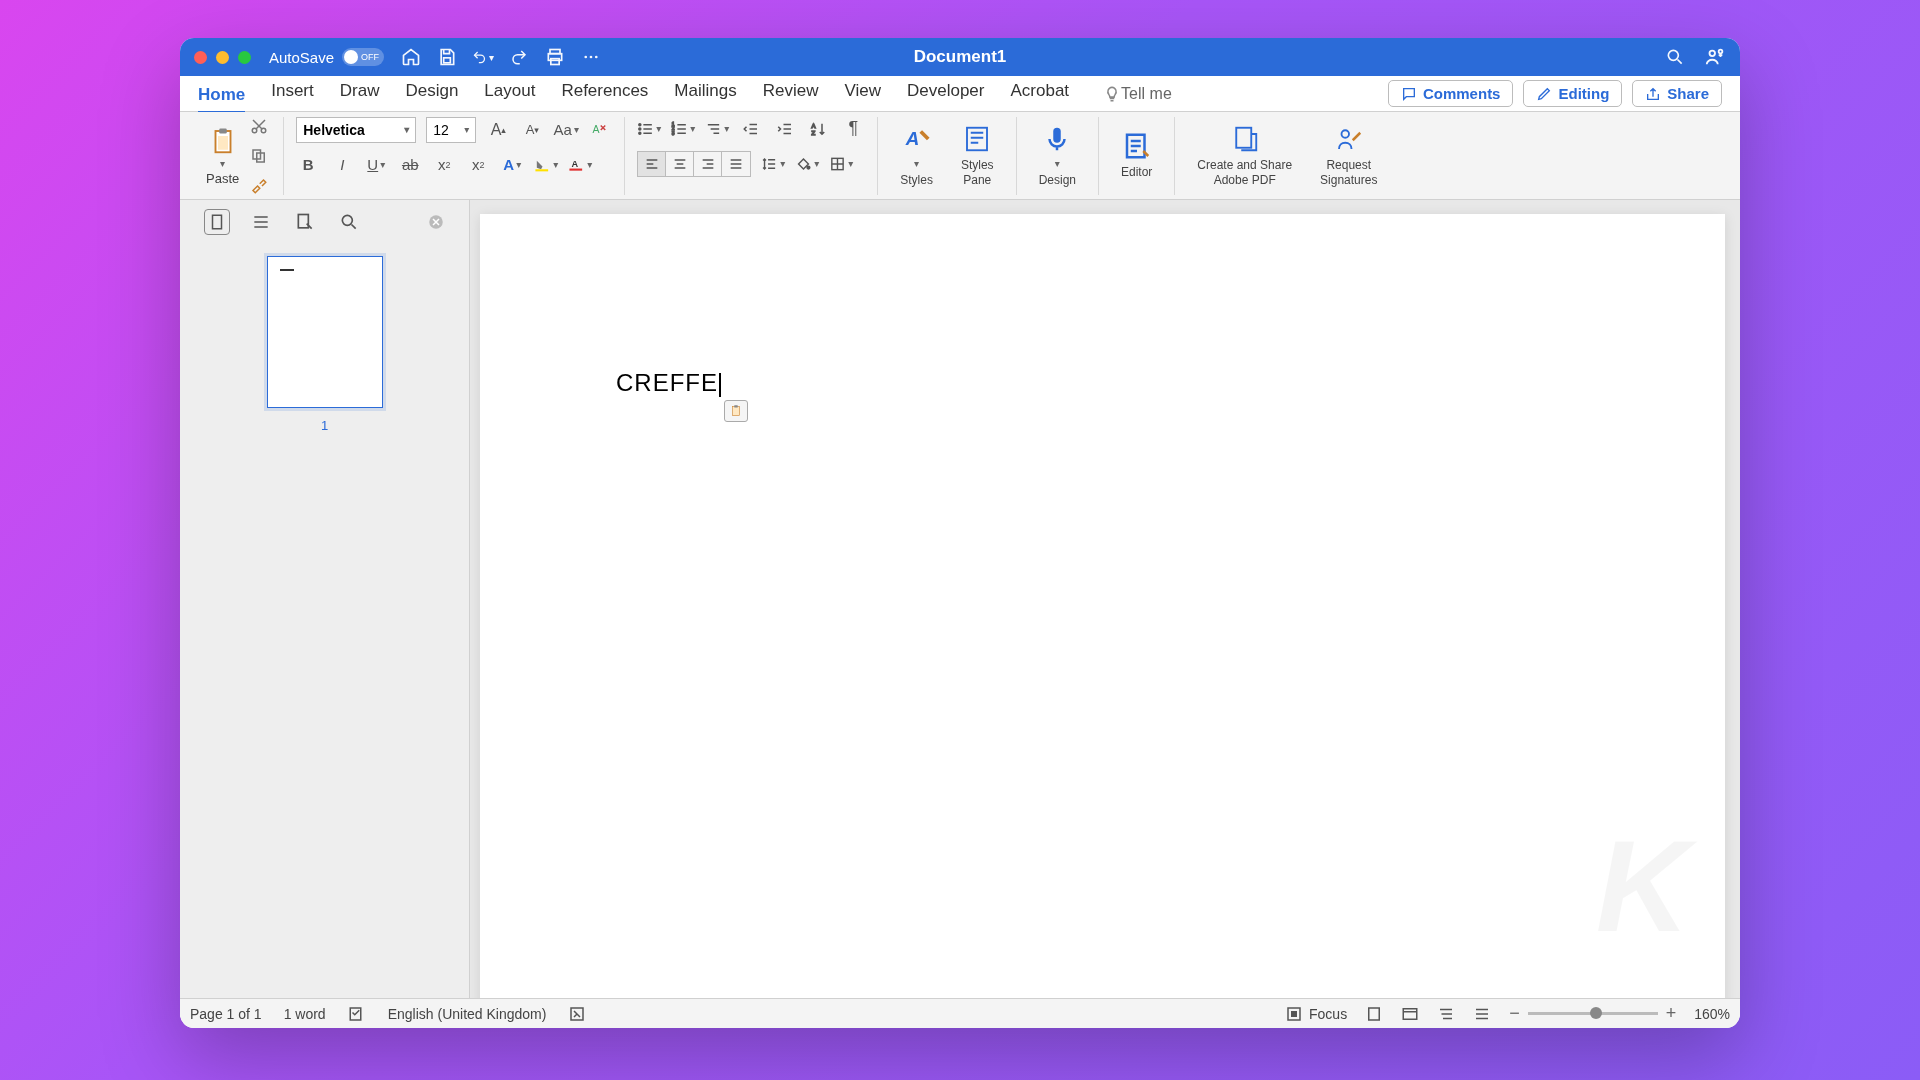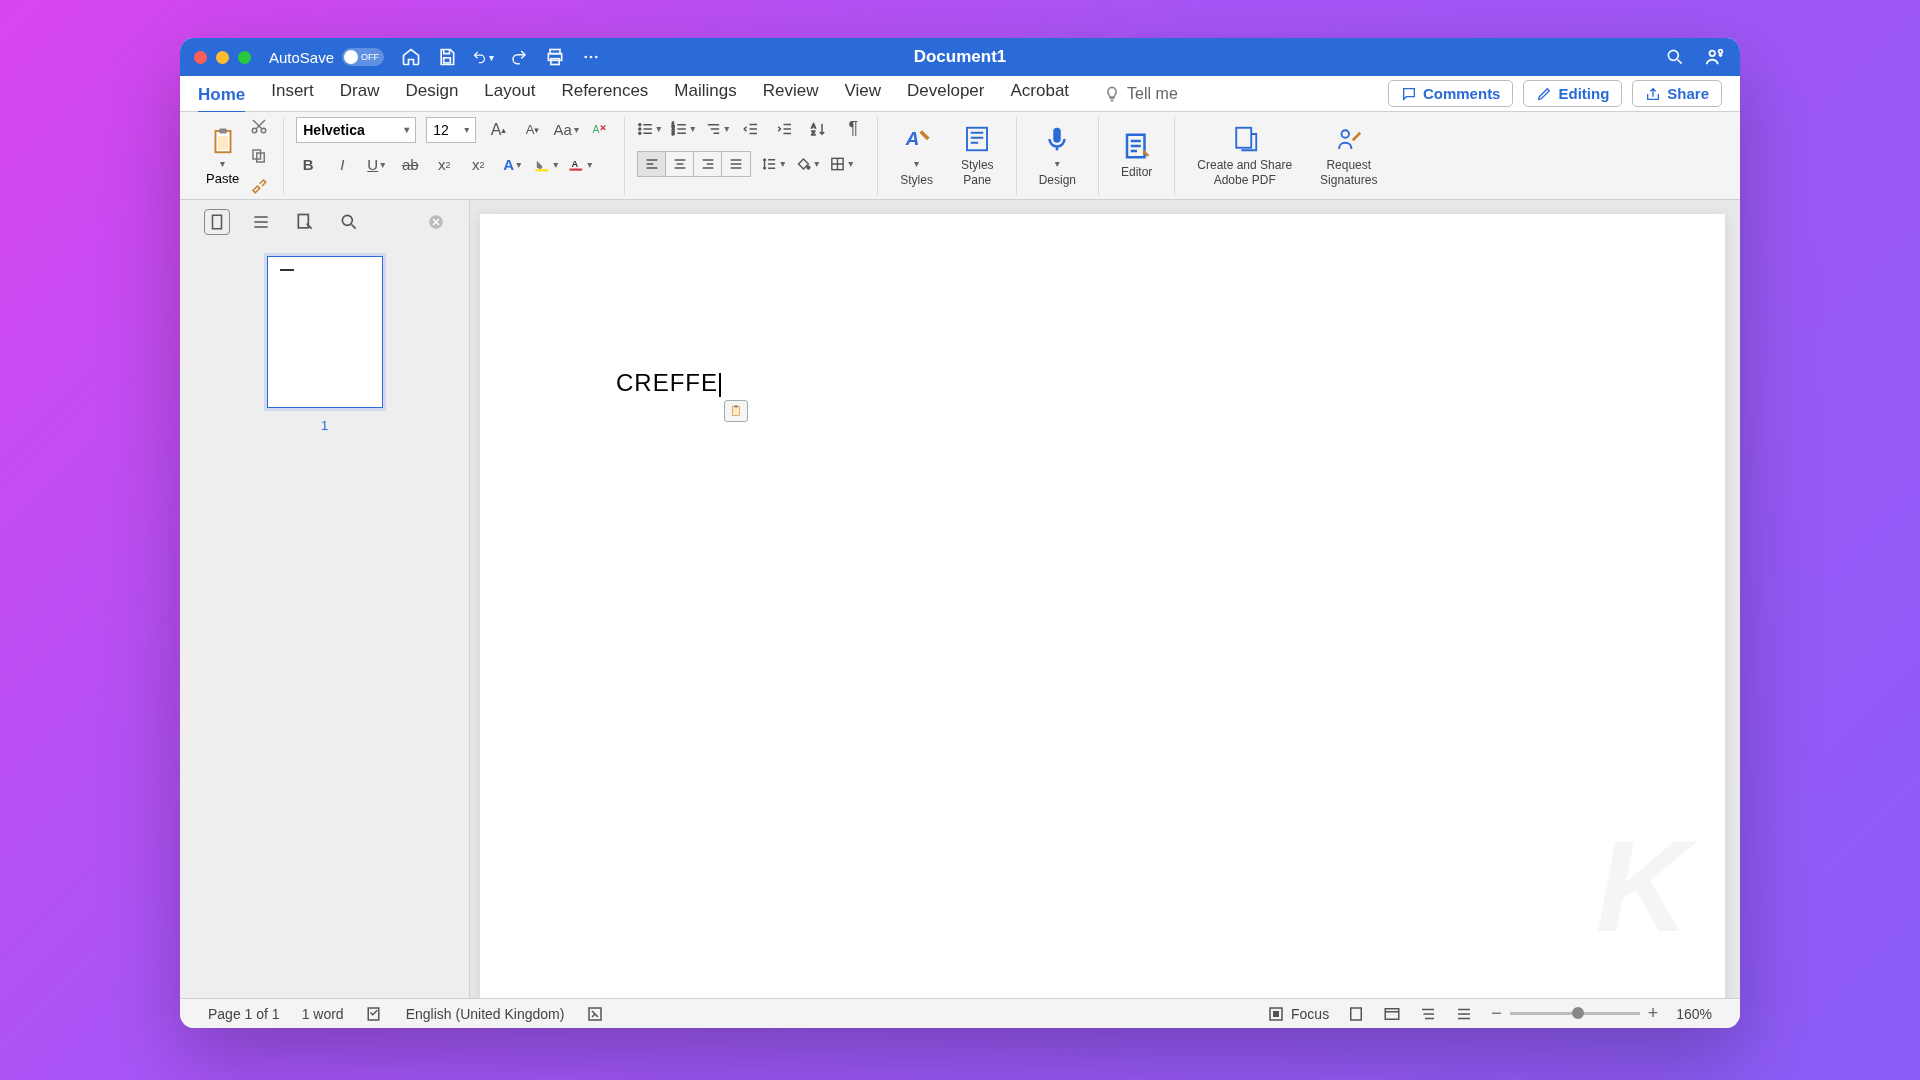--- a/index.html
+++ b/index.html
@@ -50,36 +50,36 @@
   height: 36px;
   background: #fff;
   border-bottom: 1px solid #d0d0d0;
   display: flex;
   align-items: center;
   padding: 0 18px;
   gap: 26px;
 }
 .tab { font-size: 17px; color: #333; cursor: pointer; padding-bottom: 6px; }
 .tab.active { color: #2b6bd8; font-weight: 600; border-bottom: 3px solid #2b6bd8; margin-top: 12px; }
-.tellme { display: flex; align-items: center; gap: 6px; color: #666; font-size: 16px; margin-left: 8px;}
+.tellme { display: flex; align-items: center; color: #666; font-size: 16px; margin-left: 8px;}
 .tabrow-right { margin-left: auto; display: flex; gap: 10px; align-items:center;font-weight:bold;}
 .pill-btn { border: 1px solid #bcbcbc; border-radius: 5px; padding: 4px 12px; font-size: 15px; color: #2b6bd8; display:flex; align-items:center; gap:6px; background:#fff; }
 
 .ribbon {
   height: 88px;
   background: #f4f4f4;
   border-bottom: 1px solid #d0d0d0;
   display: flex;
   align-items: center;
   padding: 0 14px;
 }
 .rgroup { display: flex; align-items: center; gap: 8px; padding: 0 12px; height: 78px; border-right: 1px solid #d8d8d8; }
 .rgroup:last-child { border-right: none; }
 .paste-col { display:flex; flex-direction:column; align-items:center; gap:2px; }
-.paste-col .lbl { font-size: 13px; color:#000000; }
+.paste-col .lbl { font-size: 13px; color:#404040; }
 .mini-col { display:flex; flex-direction:column; gap:6px; align-items:center; }
 .rbtn { width:24px; height:24px; display:flex; align-items:center; justify-content:center; color:#555; font-size:15px;}
 .font-sel { width:120px; height:26px; border:1px solid #bbb; background:#fff; font-size:14px; padding:0 6px; display:flex; align-items:center; justify-content:space-between;font-weight:bold;}
 .size-sel { width:50px; height:26px; border:1px solid #bbb; background:#fff; font-size:14px; padding:0 6px; display:flex; align-items:center; justify-content:space-between;}
 .caret { font-size:10px; color:#666; }
 .fmt-row { display:flex; gap:10px; align-items:center; }
 .align-boxes { display:flex; border:1px solid #bbb; }
 .align-box { width:28px; height:24px; display:flex; align-items:center; justify-content:center; border-right:1px solid #bbb;}
 .align-box:first-child { background:#e2e2e2; }
 .align-box:last-child { border-right:none; }
@@ -98,21 +98,21 @@
 .thumb-mark { position:absolute; top:12px; left:12px; width:14px; height:2px; background:#333; }
 .thumb-num { text-align:center; font-size:13px; color:#2b6bd8; margin-top:10px; }
 .canvas { flex:1; background:#e8e8e8; overflow:hidden;}
 .page { margin:14px 0 0 10px; width:1245px; height:1560px; background:#fff; box-shadow:0 2px 12px rgba(0,0,0,.1); position:relative; }
 .doc-text { position:absolute; top:155px; left:136px; font-family:Helvetica,Arial,sans-serif; font-size:24px; color:#000; letter-spacing:1px;}
 .cursor-bar { display:inline-block; width:1.5px; height:24px; background:#000; vertical-align:bottom; margin-left:1px;}
 .paste-badge { position:absolute; top:186px; left:244px; width:24px; height:22px; border:1px solid #aaa; border-radius:3px; display:flex; align-items:center; justify-content:center; font-size:13px; background:#f5f5f5;}
 
 .statusbar {
   height:30px; background:#f4f4f4; border-top:1px solid #d0d0d0;
-  display:flex; align-items:center; padding:0 28px; font-size:14px; color:#444; gap:22px;
+  display:flex; align-items:center; padding:0 10px; font-size:14px; color:#444; gap:22px;
 }
 .statusbar .sright { margin-left:auto; display:flex; align-items:center; gap:18px;}
 .zoom-slider { display:flex; align-items:center; gap:8px;}
 .slider-track { width:130px; height:3px; background:#bbb; position:relative;}
 .slider-thumb { width:12px; height:12px; background:#888; border-radius:50%; position:absolute; top:-5px; left:62px;}
 .watermark { position:fixed; right:12%; bottom:11%; font-size:130px; font-weight:900; color:rgba(0,0,0,0.04); font-style:italic; pointer-events:none;}
 svg { display:block; }
 .dd { display:flex; align-items:center; gap:2px;}
 </style>
 </head>

